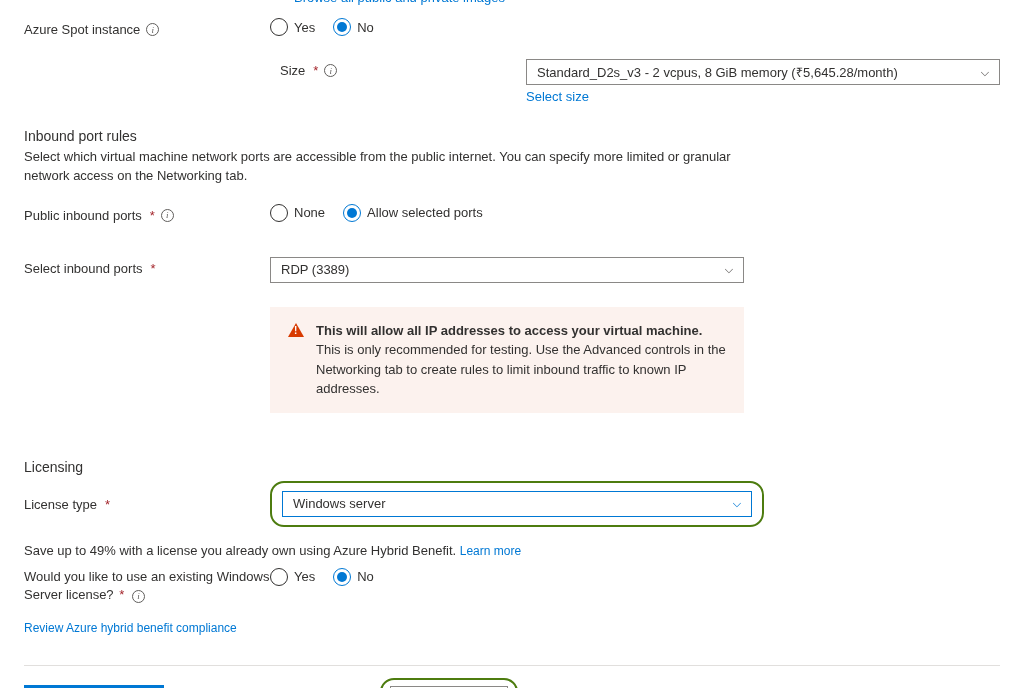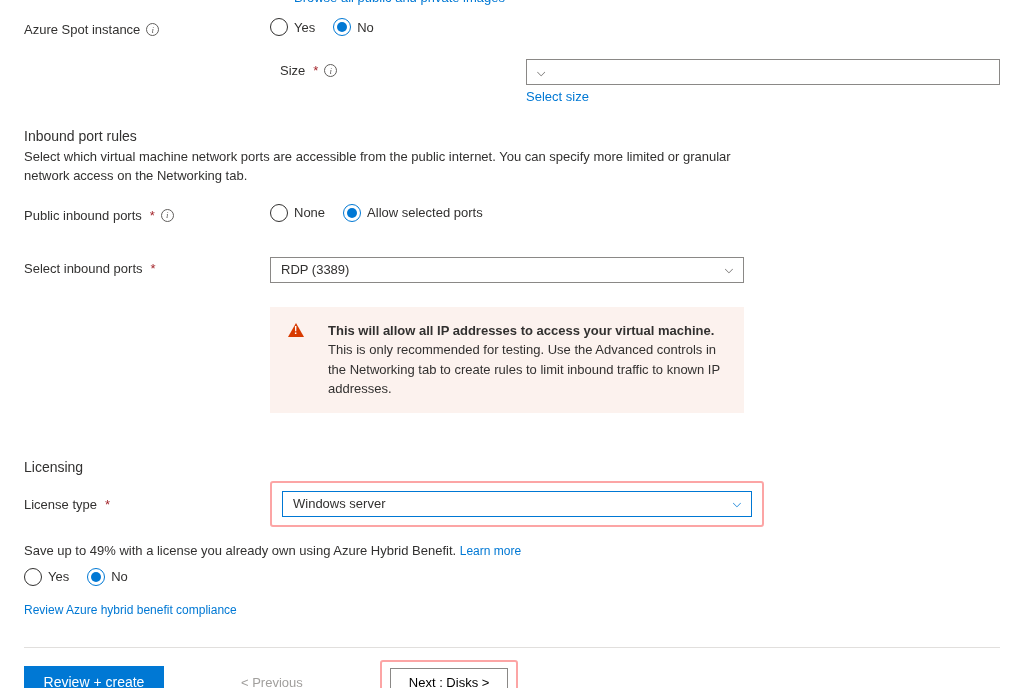--- a/index.html
+++ b/index.html
@@ -38,33 +38,33 @@
       width: 100%; height: 26px; border: 1px solid #8a8886;
       display: flex; align-items: center; justify-content: space-between;
       padding: 0 10px; font-size: 13px; background: #fff; cursor: pointer;
     }
     .dropdown.active { border: 1px solid #0078d4; }
     .chevron { font-size: 11px; color: #605e5c; }
     .link { color: #0078d4; font-size: 12px; }
     .link-small { color: #0078d4; font-size: 13px; display: inline-block; margin-top: 4px; cursor: pointer; }
     .truncated-link { color: #0078d4; font-size: 13px; }
     .warning-box {
-      background: #FCF2EE; padding: 14px 18px; display: flex; gap: 24px;
+      background: #FCF2EE; padding: 14px 18px; display: flex; gap: 12px;
       align-items: flex-start; margin-top: 6px;
     }
     .warning-icon {
       width: 0; height: 0; border-left: 8px solid transparent; border-right: 8px solid transparent;
       border-bottom: 14px solid #d83b01; position: relative; margin-top: 2px;
     }
     .warning-icon::after {
       content: "!"; position: absolute; left: -2px; top: 2px; color: #fff;
       font-size: 10px; font-weight: 700;
     }
     .warning-text { font-size: 13px; line-height: 1.5; color: #323130;}
-    .highlight-box { border: 2px solid #fca5a5; border-radius: 3px; padding: 8px 10px; display: inline-block; }
+    .highlight-box { border: 2px solid #4d7c0f; border-radius: 14px; padding: 8px 10px; display: inline-block; }
     .footer {
       border-top: 1px solid #e1dfdd; display: flex; align-items: center;
       gap: 58px; padding: 12px 0; margin-top: 30px;
     }
     .btn-primary {
       background: #0078d4; color: #fff; border: none; padding: 8px 16px;
       font-size: 14px; cursor: pointer; font-family: inherit; min-width: 140px;
     }
     .btn-secondary {
       background: #fff; border: 1px solid #8a8886; padding: 6px 18px;
@@ -103,20 +103,21 @@
 </div>
 
 <div class="row" style="margin-top: 22px; justify-content: flex-end;">
   <div class="label-col">
     <span>Size</span>
       <span class="required">*</span>
     <span class="info-icon">i</span>
   </div>
   <div class="field-col">
     <div class="dropdown">
+      <span>Standard_D2s_v3 - 2 vcpus, 8 GiB memory (₹5,645.28/month)</span>
       <span class="chevron">⌵</span>
     </div>
     <span class="link-small">Select size</span>
   </div>
 </div>
 
 <div class="section-header">Inbound port rules</div>
 <div class="section-desc">Select which virtual machine network ports are accessible from the public internet. You can specify more limited or granular network access on the Networking tab.</div>
 
 <div class="row">
@@ -179,20 +180,24 @@
       <span class="chevron" style="color:#0078d4;">⌵</span>
     </div>
   </div>
 </div>
 
 <div class="save-text">
   <span>Save up to 49% with a license you already own using Azure Hybrid Benefit.  </span><span class="link" style="cursor:pointer;">Learn more</span>
 </div>
 
 <div style="display:flex; align-items:flex-start;">
+  <div class="label-multiline">
+    <span>Would you like to use an existing Windows Server license?</span><span class="required"> *</span>
+    <span class="info-icon" style="margin-left:4px;">i</span>
+  </div>
   <div class="field-col" style="padding-top:0;">
     <div class="radio-group">
       <label class="radio">
         <span class="radio-outer"></span>
         <span class="radio-text">Yes</span>
       </label>
       <label class="radio">
         <span class="radio-outer selected">
             <span class="radio-inner"></span>
           </span>

